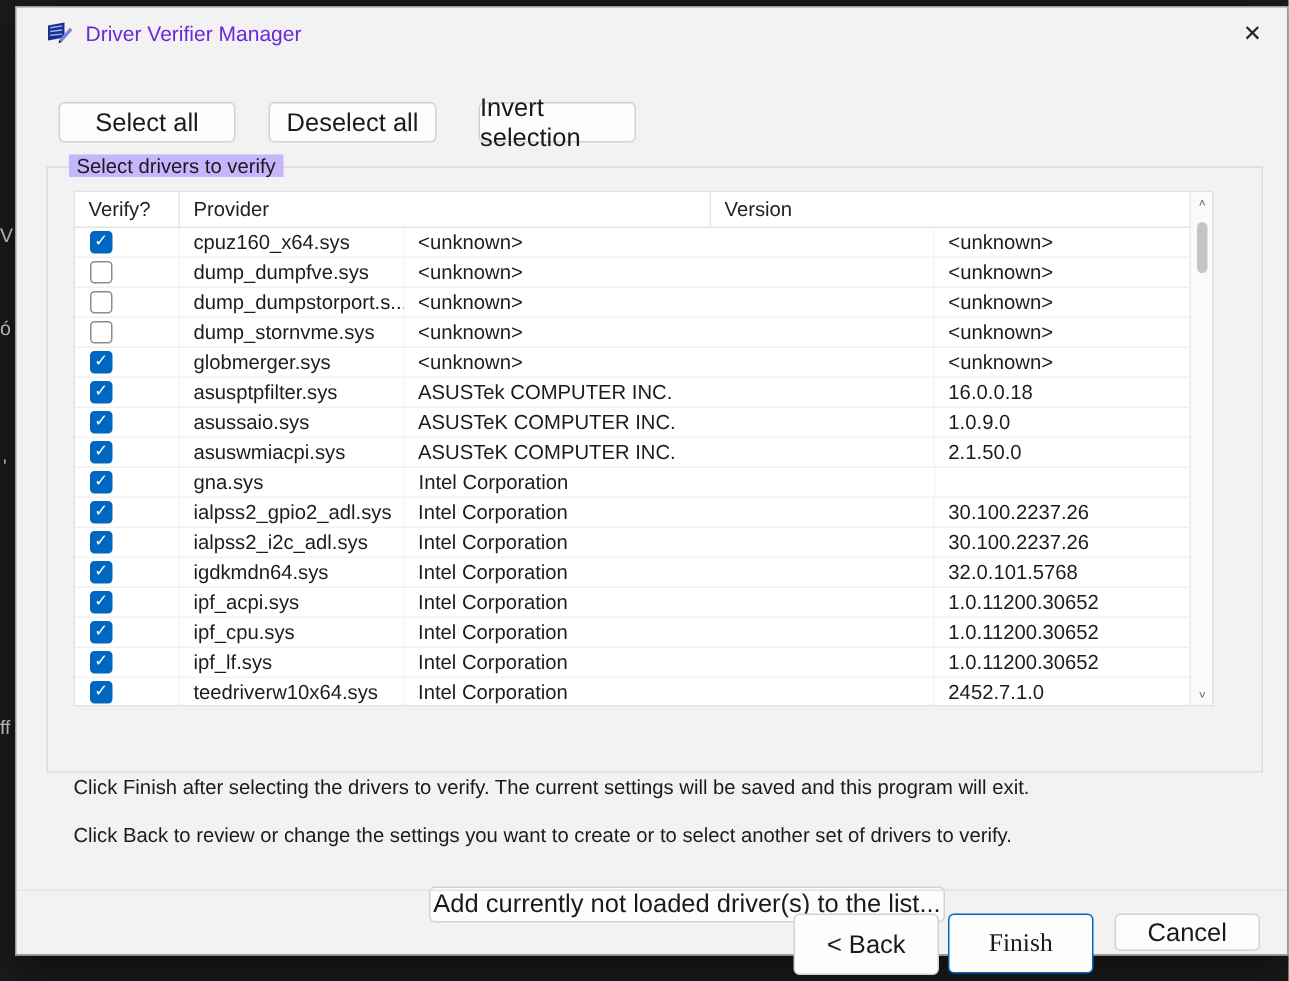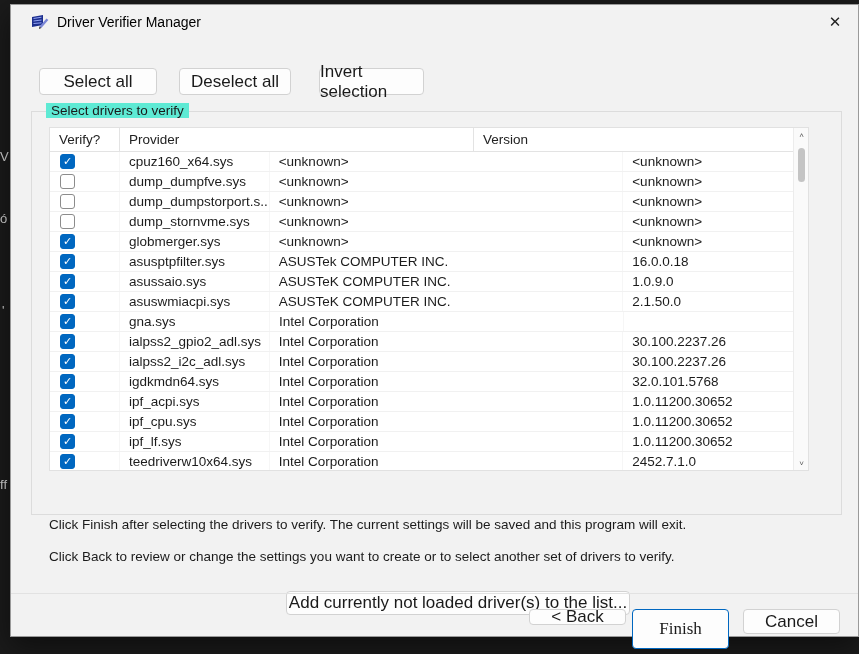--- a/index.html
+++ b/index.html
@@ -14,21 +14,21 @@
   .bg-fragment { position:absolute; color:#d6d6d6; font-size:13px; z-index:0; }
 
   .dialog {
     position:absolute; left:10px; top:4px; width:849px; height:633px;
     background:#f2f2f2; border:1px solid #9a9a9a;
     box-shadow:0 10px 28px rgba(0,0,0,.5);
     z-index:1;
   }
   .titlebar { position:absolute; left:0; top:0; width:100%; height:34px; display:flex; align-items:center; }
   .app-icon { margin-left:20px; width:18px; height:16px; display:inline-block; }
-  .title-text { margin-left:8px; font-size:14px; color:#000000; }
+  .title-text { margin-left:8px; font-size:14px; color:#6d28d9; }
   .close-btn {
     position:absolute; right:0; top:0; width:46px; height:34px;
     display:flex; align-items:center; justify-content:center;
     font-size:15px; color:#222; cursor:pointer;
   }
 
   .btn {
     position:absolute; background:#fdfdfd; border:1px solid #d2d2d2;
     border-radius:4px; font-size:17px; color:#1a1a1a;
     display:flex; align-items:center; justify-content:center; cursor:pointer;
@@ -38,21 +38,21 @@
 
   .btn-selectall   { left:28px;  top:63px; width:118px; height:27px; }
   .btn-deselectall { left:168px; top:63px; width:112px; height:27px; }
   .btn-invert      { left:308px; top:63px; width:105px; height:27px; }
 
   .groupbox {
     position:absolute; left:20px; top:106px; width:811px; height:404px;
     border:1px solid #dcdcdc;
   }
   .group-label {
-    position:absolute; top:-9px; left:14px; background:#5eead4;
+    position:absolute; top:-9px; left:14px; background:#c4b5fd;
     padding:0 5px; font-size:13.5px; color:#1a1a1a;
   }
 
   .table {
     position:absolute; left:17px; top:15px; width:760px; height:344px;
     background:#fff; border:1px solid #e1e1e1;
   }
   .thead { display:flex; height:24px; border-bottom:1px solid #e3e3e3; }
   .hcell {
     height:100%; display:flex; align-items:center; padding-left:9px;
@@ -86,21 +86,21 @@
   .varrow.down { bottom:0; }
   .vthumb { position:absolute; left:4px; top:20px; width:7px; height:34px; background:#c4c4c4; border-radius:4px; cursor:pointer; }
 
   .btn-addloaded { left:254px; top:479px; width:344px; height:24px; }
 
   .instruction { position:absolute; left:38px; font-size:13.5px; color:#1b1b1b; }
   .instruction.line1 { top:512px; }
   .instruction.line2 { top:544px; }
 
   .footer-sep { position:absolute; left:0; top:588px; width:100%; height:1px; background:#e2e2e2; }
-  .btn-back   { left:518px; top:604px; width:97px; height:16px; }
+  .btn-back   { left:518px; top:604px; width:97px; height:41px; }
   .btn-finish { left:621px; top:604px; width:97px; height:40px;font-family:Liberation Serif, serif; }
   .btn-cancel { left:732px; top:604px; width:97px; height:25px; }
 </style>
 </head>
 <body>
 
 <div style="position:absolute;left:0;top:0;width:859px;height:654px;">
     <span class="bg-fragment" style="left: 0px; top: 149px;">V</span>
     <span class="bg-fragment" style="left: 0px; top: 211px;">ó</span>
     <span class="bg-fragment" style="left: 2px; top: 303px;">'</span>

